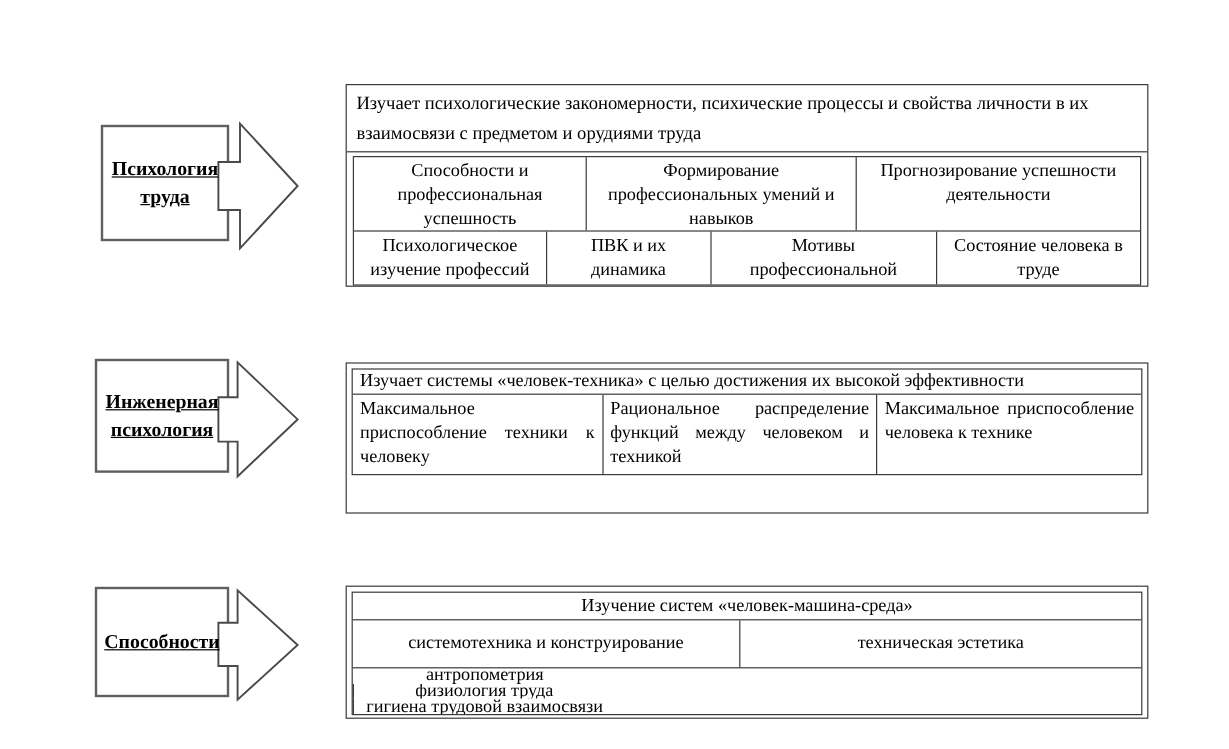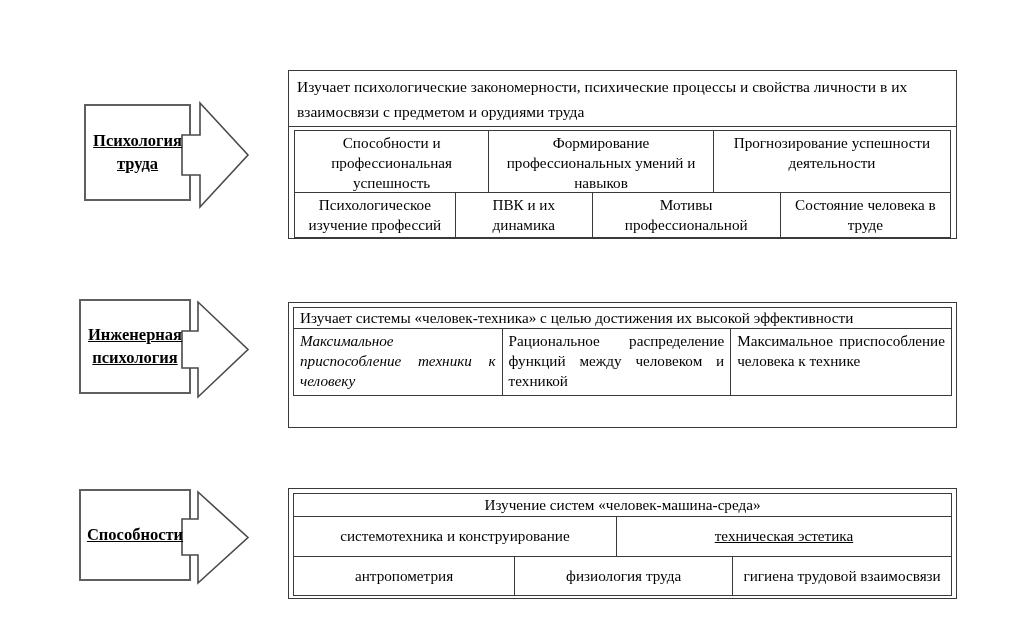--- a/index.html
+++ b/index.html
@@ -93,41 +93,41 @@
   <svg class="abs" style="left:78px; top:295px;" width="178" height="110" viewBox="0 0 178 110">
     <rect x="2" y="5" width="110" height="93" fill="#fff" stroke="#5f5f5f" stroke-width="2"></rect>
     <path d="M104,36 L120,36 L120,7 L170,54.5 L120,102 L120,73 L104,73 Z" fill="#fff" stroke="#4a4a4a" stroke-width="1.6" stroke-linejoin="miter"></path>
   </svg>
   <div class="abs label-text" style="left:80px; top:300px; width:110px; height:93px;">Инженерная психология</div>
 
   <div class="content-box" style="left:288px; top:302px; width:669px; height:126px;">
     <div class="inner-table" style="margin:4px;">
       <div class="thead thead-left" style="height:21px;">Изучает системы «человек-техника» с целью достижения их высокой эффективности</div>
       <div class="trow" style="height:66px;">
-        <div class="tcell tc-left" style="width:31.6%;font-style:italic;">Максимальное приспособление техники к человеку</div>
+        <div class="tcell tc-left" style="width:31.6%;">Максимальное приспособление техники к человеку</div>
         <div class="tcell tc-left" style="width:34.8%;">Рациональное распределение функций между человеком и техникой</div>
         <div class="tcell tc-left" style="width:33.6%;">Максимальное приспособление человека к технике</div>
       </div>
     </div>
   </div>
 
   <svg class="abs" style="left:78px; top:485px;" width="178" height="110" viewBox="0 0 178 110">
     <rect x="2" y="5" width="110" height="90" fill="#fff" stroke="#5f5f5f" stroke-width="2"></rect>
     <path d="M104,34 L120,34 L120,7 L170,52.5 L120,98 L120,70 L104,70 Z" fill="#fff" stroke="#4a4a4a" stroke-width="1.6" stroke-linejoin="miter"></path>
   </svg>
   <div class="abs label-text" style="left:80px; top:490px; width:110px; height:90px;">Способности</div>
 
   <div class="content-box" style="left:288px; top:488px; width:669px; height:111px;">
     <div class="inner-table" style="margin:4px;">
       <div class="thead thead-center" style="height:23px;">Изучение систем «человек-машина-среда»</div>
       <div class="trow" style="height:39px;">
         <div class="tcell tc-center tc-middle" style="width:49%;">системотехника и конструирование</div>
-        <div class="tcell tc-center tc-middle" style="width:51%;text-decoration:underline;">техническая эстетика</div>
+        <div class="tcell tc-center tc-middle" style="width:51%;">техническая эстетика</div>
       </div>
-      <div class="trow" style="height:39px;">
+      <div class="trow" style="height:39px;flex-direction:column;">
         <div class="tcell tc-center tc-middle" style="width:33.5%;">антропометрия</div>
         <div class="tcell tc-center tc-middle" style="width:33.2%;">физиология труда</div>
         <div class="tcell tc-center tc-middle" style="width:33.3%;">гигиена трудовой взаимосвязи</div>
       </div>
     </div>
   </div>
 
 </div>
 
 </body></html>

